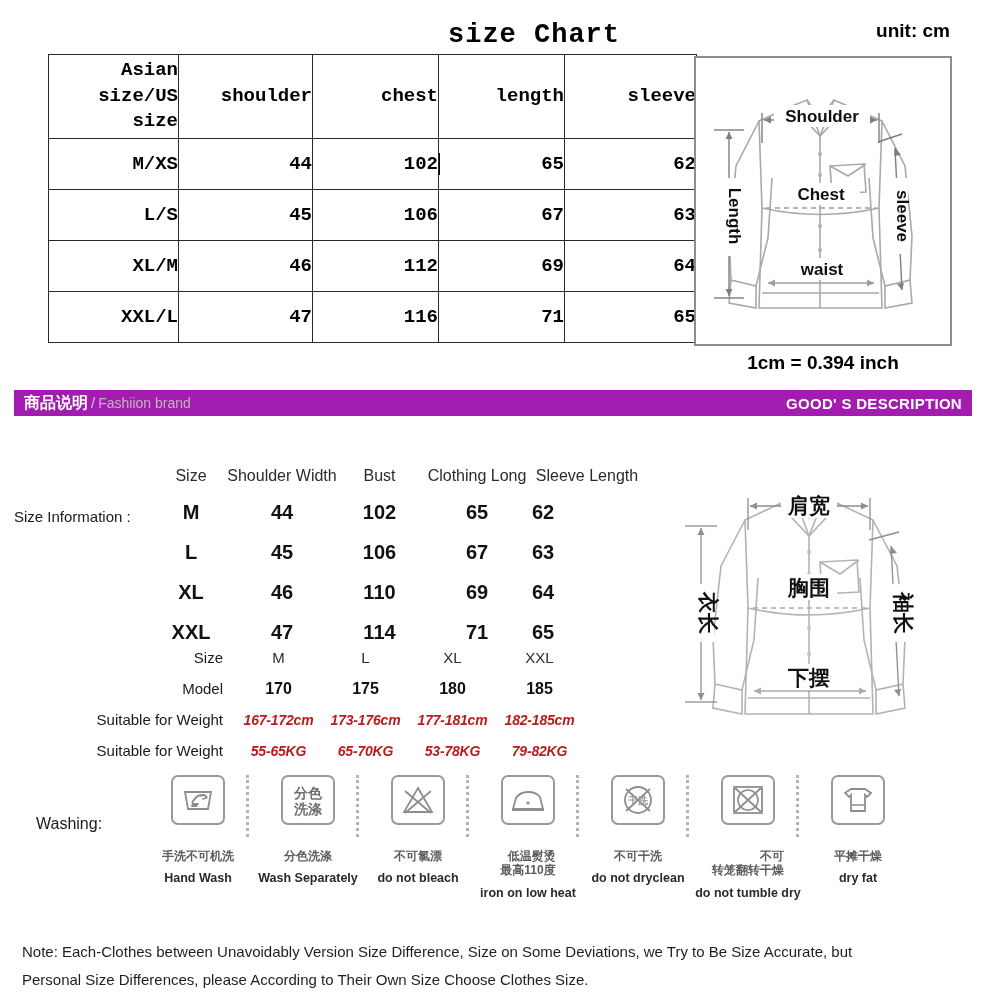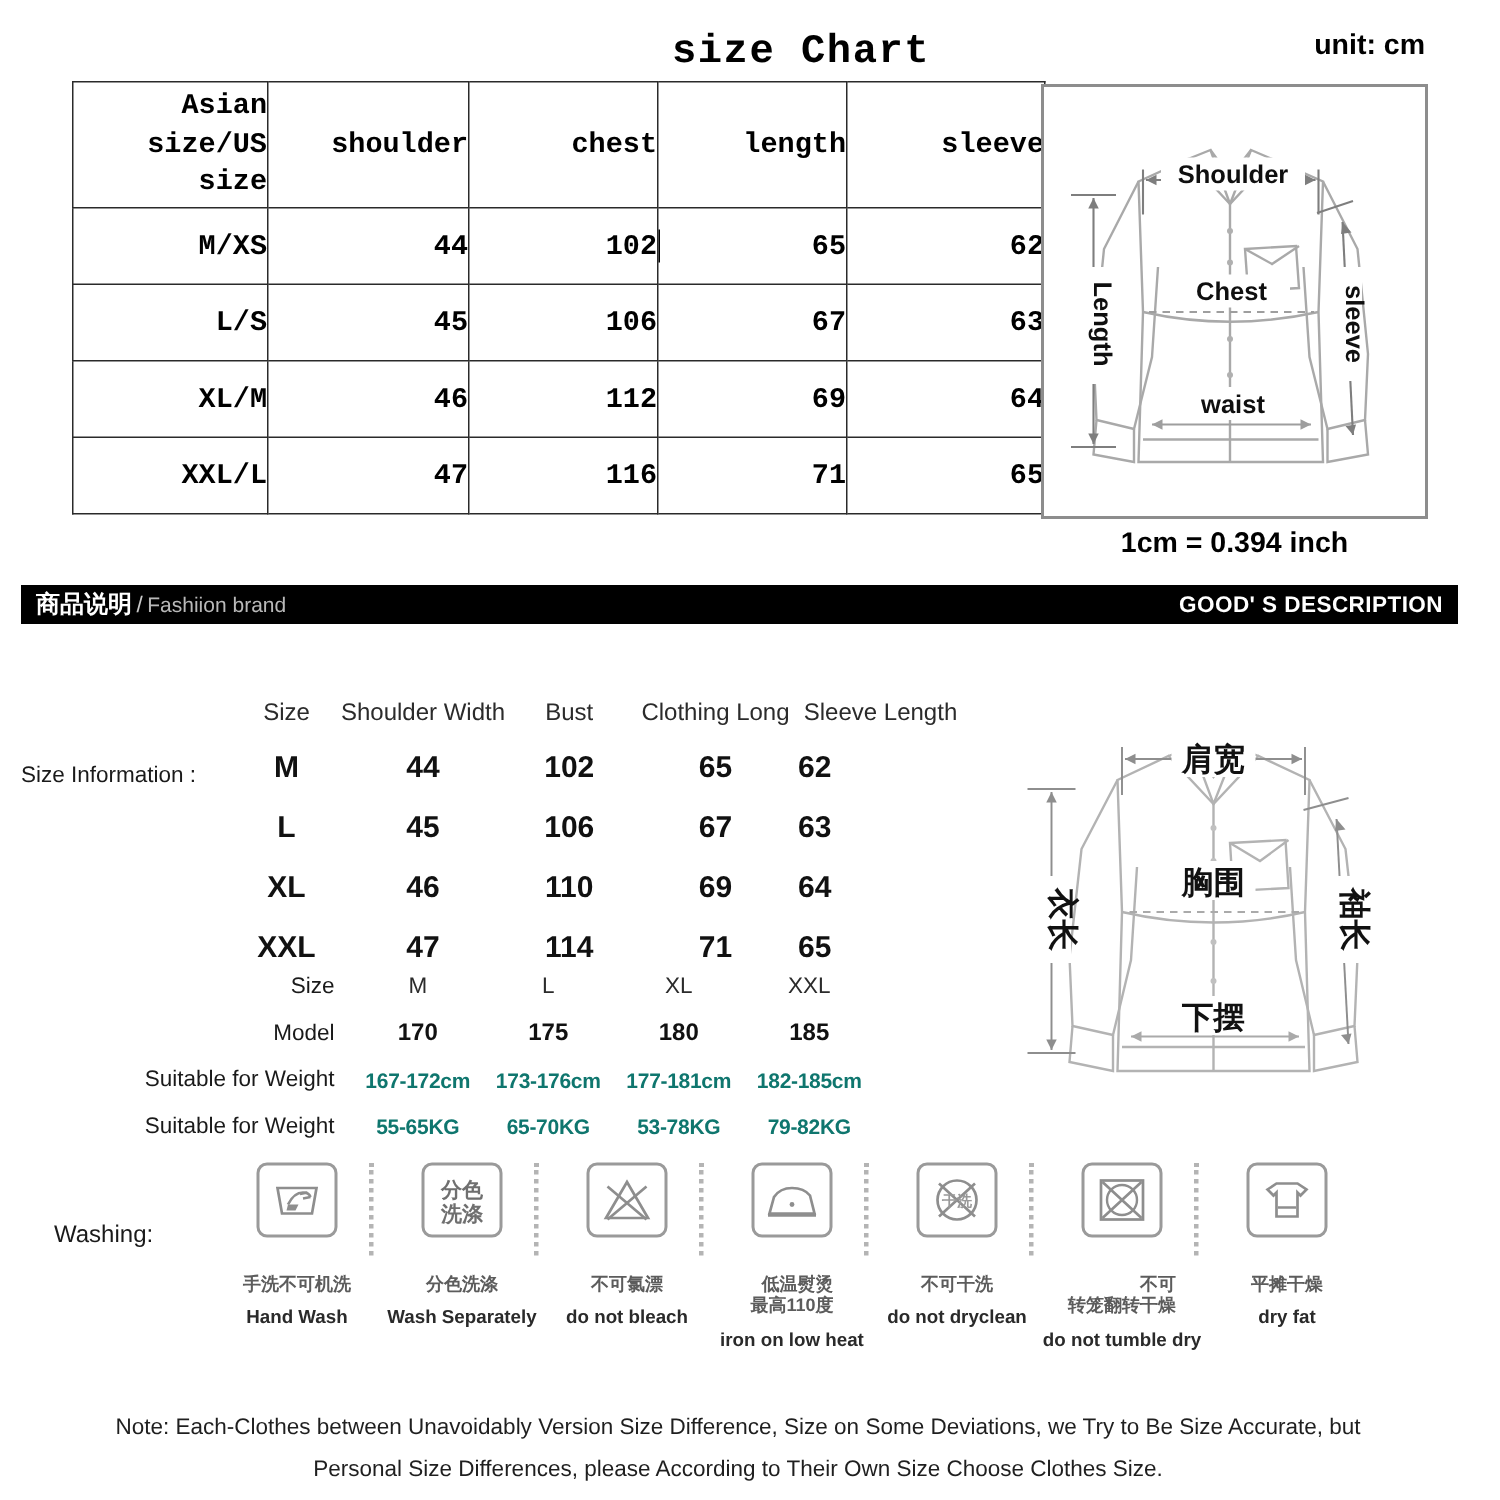--- a/index.html
+++ b/index.html
@@ -63,21 +63,21 @@
   }
   #inch-note {
     position:absolute; left:694px; top:352px; width:258px;
     text-align:center; font-size:19px; font-weight:700; color:#000;
   }
 
   
   #banner {
     position:absolute; left:14px; top:390px;
     width:958px; height:26px;
-    background:#000000;
+    background:#a21caf;
     display:flex; align-items:center; justify-content:space-between;
     padding:0 10px;
   }
   #banner-left { display:flex; align-items:baseline; white-space:nowrap; }
   .banner-cn { color:#ffffff; font-size:16px; font-weight:700; letter-spacing:0px; }
   .banner-slash { color:#c9c9c9; font-size:15px; margin:0 3px; }
   .banner-en { color:#b9b9b9; font-size:14px; }
   #banner-right { color:#ffffff; font-size:15px; font-weight:700; letter-spacing:0.3px; white-space:nowrap; }
 
   
@@ -109,21 +109,21 @@
     position:absolute; left:80px; top:212px;
     border-collapse:collapse; table-layout:fixed;
   }
   #model-table td { padding:0; white-space:nowrap; vertical-align:middle; }
   #model-table col.mc0 { width:155px; }
   #model-table col.mcx { width:87px; }
   #model-table tr td { height:31px; }
   .m-lbl { font-size:15px; color:#1a1a1a; text-align:right; padding-right:12px !important; }
   .m-sz  { font-size:15px; color:#2b2b2b; text-align:center; }
   .m-val { font-size:16px; font-weight:700; color:#111; text-align:center; }
-  .m-small { font-size:14px; font-weight:700; color:#0f766e; text-align:center; letter-spacing:-0.2px;}
+  .m-small { font-size:14px; font-weight:700; color:#b91c1c; text-align:center; letter-spacing:-0.2px;font-style:italic;}
 
   #diagram-cn-box {
     position:absolute; left:655px; top:28px;
     width:310px; height:290px;
   }
 
   
   #washing-label {
     position:absolute; left:36px; top:385px;
     font-size:16px; color:#1a1a1a;
@@ -148,21 +148,21 @@
              text-align:center; white-space:nowrap; }
   .wash-sep {
     width:14px; height:62px; margin-top:0px;
     border-left:3px dotted #b4b4b4;
     align-self:flex-start;
   }
 
   
   #note {
     position:absolute; left:22px; top:938px; width:940px;
-    font-size:15px; line-height:1.85; color:#1f1f1f;text-align:center;
+    font-size:15px; line-height:1.85; color:#1f1f1f;
   }
   .note-line { display:block; white-space:nowrap; }
 </style>
 </head>
 <body>
 
 <div id="section-one">
 
   <div id="chart-title">size Chart</div>
   <div id="unit-label">unit: cm</div>

